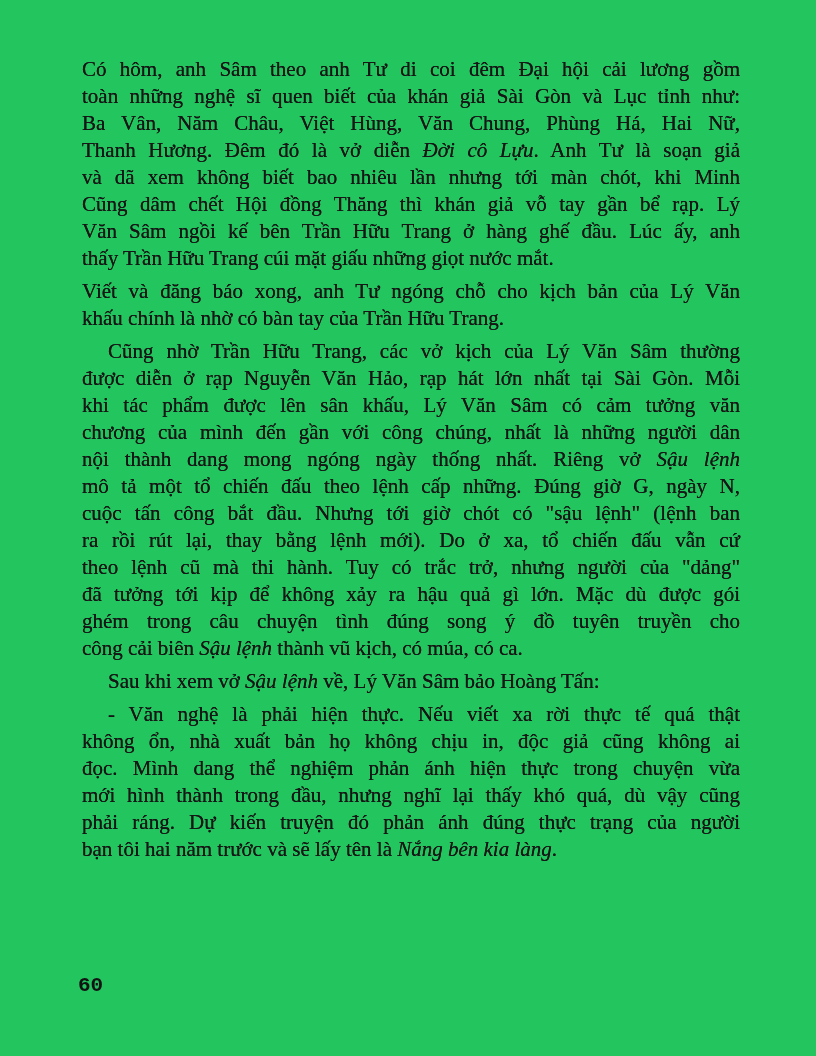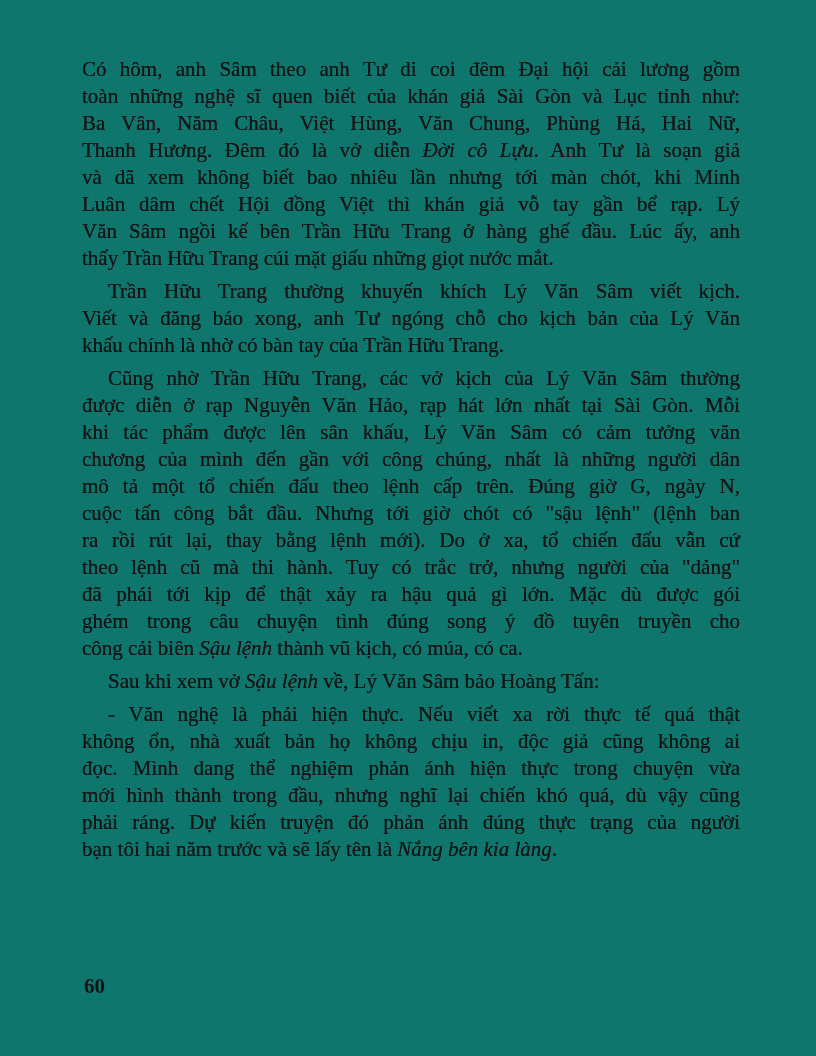--- a/index.html
+++ b/index.html
@@ -4,21 +4,21 @@
 <style>
   html, body {
     margin: 0;
     padding: 0;
     background: #ffffff;
   }
   .page {
     position: relative;
     width: 816px;
     height: 1056px;
-    background: #0f766e;
+    background: #22c55e;
     overflow: hidden;
     font-family: "Liberation Serif", serif;
     color: #161616;
   }
   .text-block {
     position: absolute;
     left: 82px;
     top: 56px;
     width: 658px;
     font-size: 21px;
@@ -29,67 +29,67 @@
   .para + .para { margin-top: 6px; }
   .line { white-space: normal; }
   .line.j {
     text-align: justify;
     text-align-last: justify;
   }
   .line.ind { text-indent: 26px; }
   .it { font-style: italic; }
   .page-number {
     position: absolute;
-    left: 84px;
+    left: 78px;
     top: 974px;
-    font-family: Liberation Serif, serif;
+    font-family: Liberation Mono, monospace;
     font-weight: 700;
     font-size: 21px;
     color: #121212;
   }
 </style>
 </head>
 <body>
 
 <div class="page">
   <div class="text-block">
       <div class="para">
         <div class="line j"><span>Có hôm, anh Sâm theo anh Tư di coi đêm Đại hội cải lương gồm</span></div>
         <div class="line j"><span>toàn những nghệ sĩ quen biết của khán giả Sài Gòn và Lục tỉnh như:</span></div>
         <div class="line j"><span>Ba Vân, Năm Châu, Việt Hùng, Văn Chung, Phùng Há, Hai Nữ,</span></div>
         <div class="line j"><span>Thanh Hương. Đêm đó là vở diễn </span><span class="it">Đời cô Lựu</span><span>. Anh Tư là soạn giả</span></div>
         <div class="line j"><span>và dã xem không biết bao nhiêu lần nhưng tới màn chót, khi Minh</span></div>
-        <div class="line j"><span>Luân dâm chết Hội đồng Việt thì khán giả vỗ tay gần bể rạp. Lý</span></div>
+        <div class="line j"><span>Cũng dâm chết Hội đồng Thăng thì khán giả vỗ tay gần bể rạp. Lý</span></div>
         <div class="line j"><span>Văn Sâm ngồi kế bên Trần Hữu Trang ở hàng ghế đầu. Lúc ấy, anh</span></div>
         <div class="line"><span>thấy Trần Hữu Trang cúi mặt giấu những giọt nước mắt.</span></div>
       </div>
       <div class="para">
-        <div class="line j ind"><span>Trần Hữu Trang thường khuyến khích Lý Văn Sâm viết kịch.</span></div>
         <div class="line j"><span>Viết và đăng báo xong, anh Tư ngóng chỗ cho kịch bản của Lý Văn</span></div>
         <div class="line"><span>khấu chính là nhờ có bàn tay của Trần Hữu Trang.</span></div>
       </div>
       <div class="para">
         <div class="line j ind"><span>Cũng nhờ Trần Hữu Trang, các vở kịch của Lý Văn Sâm thường</span></div>
         <div class="line j"><span>được diễn ở rạp Nguyễn Văn Hảo, rạp hát lớn nhất tại Sài Gòn. Mỗi</span></div>
         <div class="line j"><span>khi tác phẩm được lên sân khấu, Lý Văn Sâm có cảm tưởng văn</span></div>
         <div class="line j"><span>chương của mình đến gần với công chúng, nhất là những người dân</span></div>
-        <div class="line j"><span>mô tả một tổ chiến đấu theo lệnh cấp trên. Đúng giờ G, ngày N,</span></div>
+        <div class="line j"><span>nội thành dang mong ngóng ngày thống nhất. Riêng vở </span><span class="it">Sậu lệnh</span></div>
+        <div class="line j"><span>mô tả một tổ chiến đấu theo lệnh cấp những. Đúng giờ G, ngày N,</span></div>
         <div class="line j"><span>cuộc tấn công bắt đầu. Nhưng tới giờ chót có "sậu lệnh" (lệnh ban</span></div>
         <div class="line j"><span>ra rồi rút lại, thay bằng lệnh mới). Do ở xa, tổ chiến đấu vẫn cứ</span></div>
         <div class="line j"><span>theo lệnh cũ mà thi hành. Tuy có trắc trở, nhưng người của "dảng"</span></div>
-        <div class="line j"><span>đã phái tới kịp để thật xảy ra hậu quả gì lớn. Mặc dù được gói</span></div>
+        <div class="line j"><span>đã tưởng tới kịp để không xảy ra hậu quả gì lớn. Mặc dù được gói</span></div>
         <div class="line j"><span>ghém trong câu chuyện tình đúng song ý đồ tuyên truyền cho</span></div>
         <div class="line"><span>công cải biên </span><span class="it">Sậu lệnh</span><span> thành vũ kịch, có múa, có ca.</span></div>
       </div>
       <div class="para">
         <div class="line ind"><span>Sau khi xem vở </span><span class="it">Sậu lệnh</span><span> về, Lý Văn Sâm bảo Hoàng Tấn:</span></div>
       </div>
       <div class="para">
         <div class="line j ind"><span>- Văn nghệ là phải hiện thực. Nếu viết xa rời thực tế quá thật</span></div>
         <div class="line j"><span>không ổn, nhà xuất bản họ không chịu in, độc giả cũng không ai</span></div>
         <div class="line j"><span>đọc. Mình dang thể nghiệm phản ánh hiện thực trong chuyện vừa</span></div>
-        <div class="line j"><span>mới hình thành trong đầu, nhưng nghĩ lại chiến khó quá, dù vậy cũng</span></div>
+        <div class="line j"><span>mới hình thành trong đầu, nhưng nghĩ lại thấy khó quá, dù vậy cũng</span></div>
         <div class="line j"><span>phải ráng. Dự kiến truyện đó phản ánh đúng thực trạng của người</span></div>
         <div class="line"><span>bạn tôi hai năm trước và sẽ lấy tên là </span><span class="it">Nắng bên kia làng</span><span>.</span></div>
       </div>
     </div>
   <div class="page-number">60</div>
 </div>
 
 </body></html>

